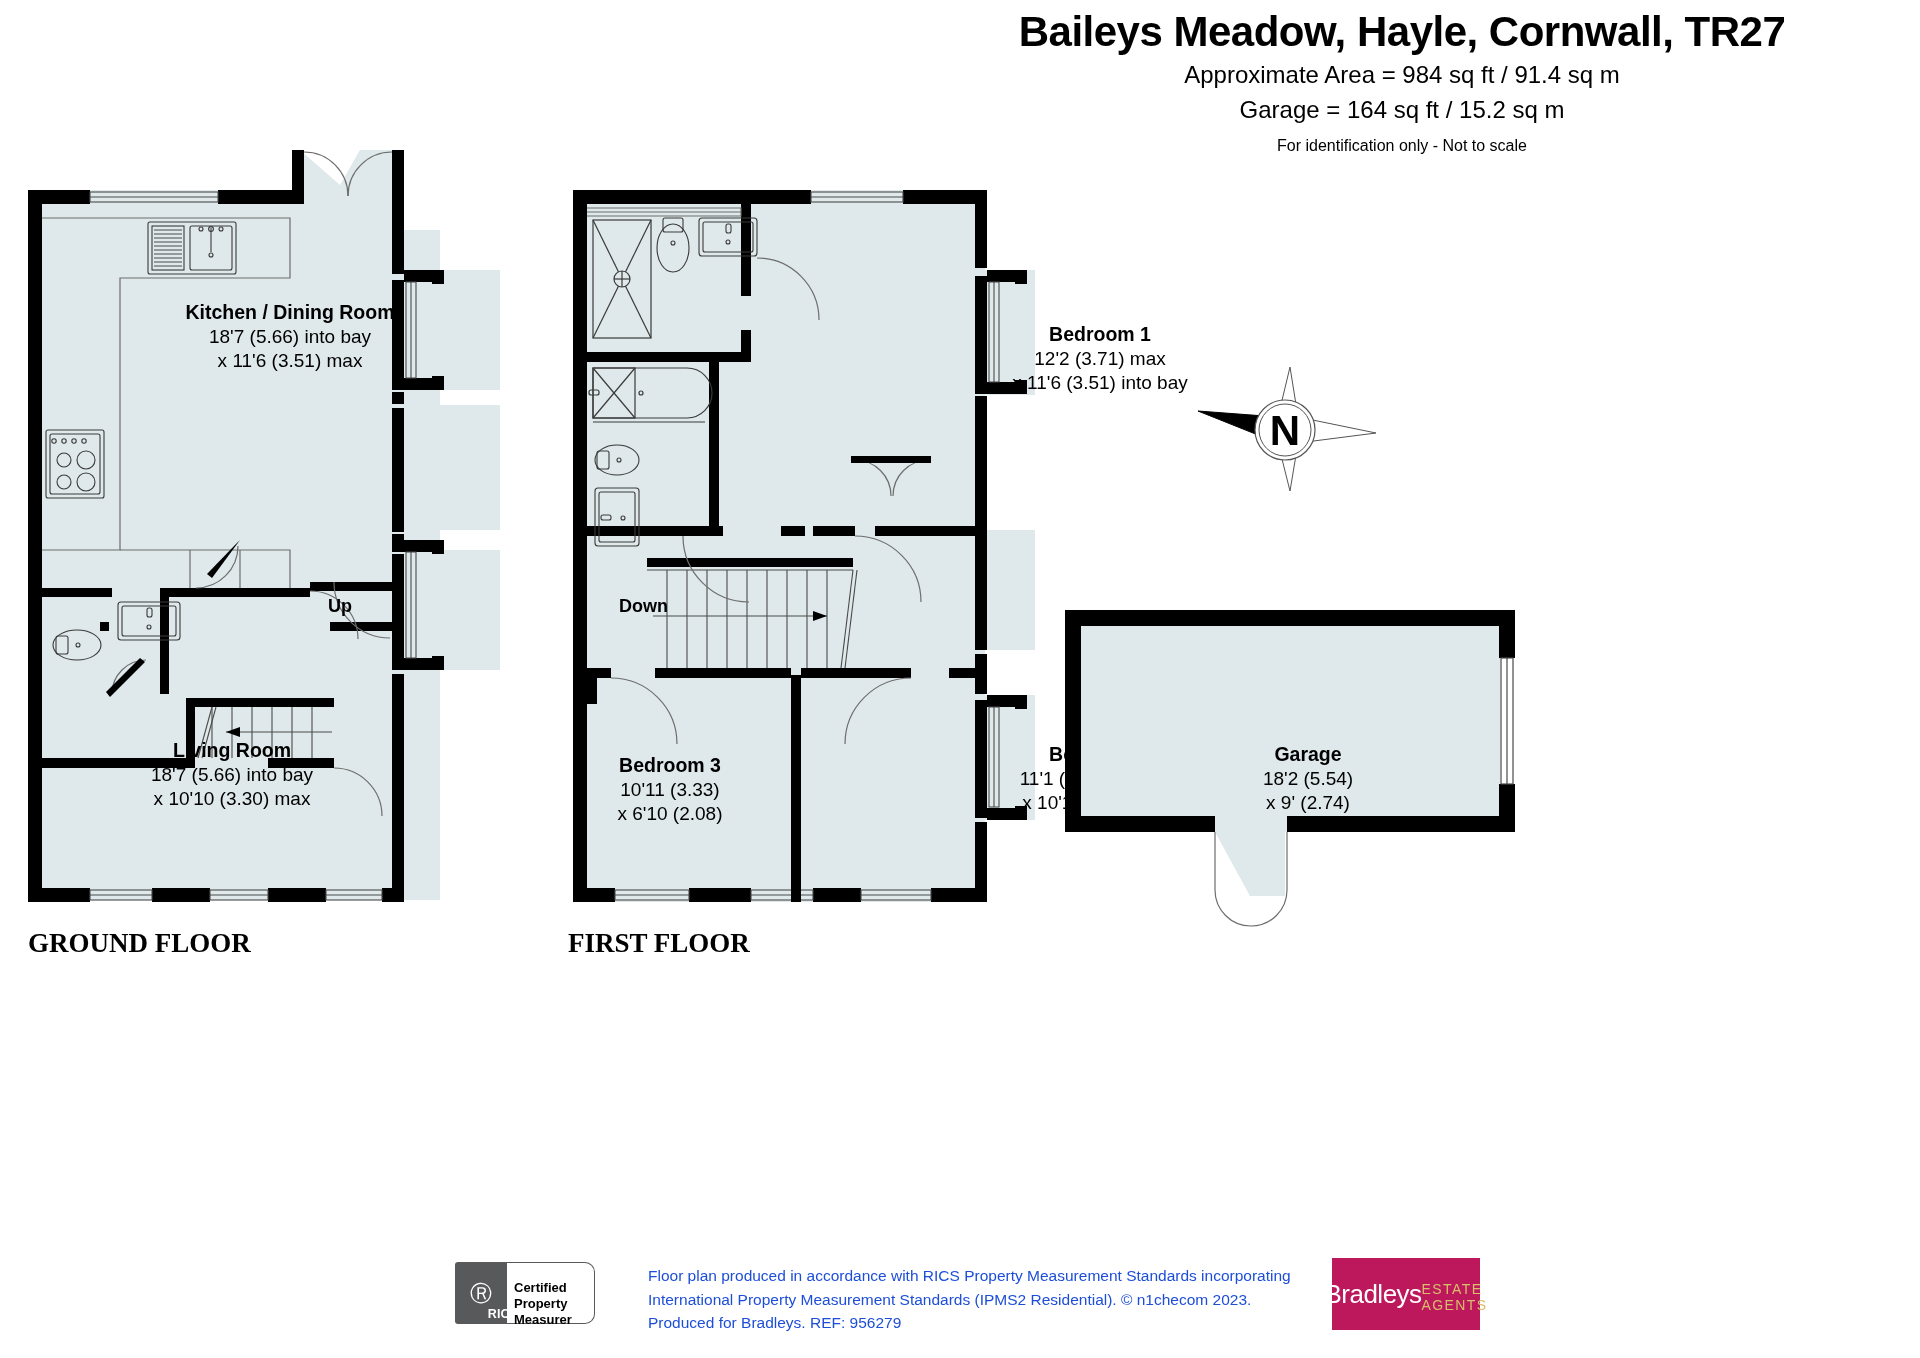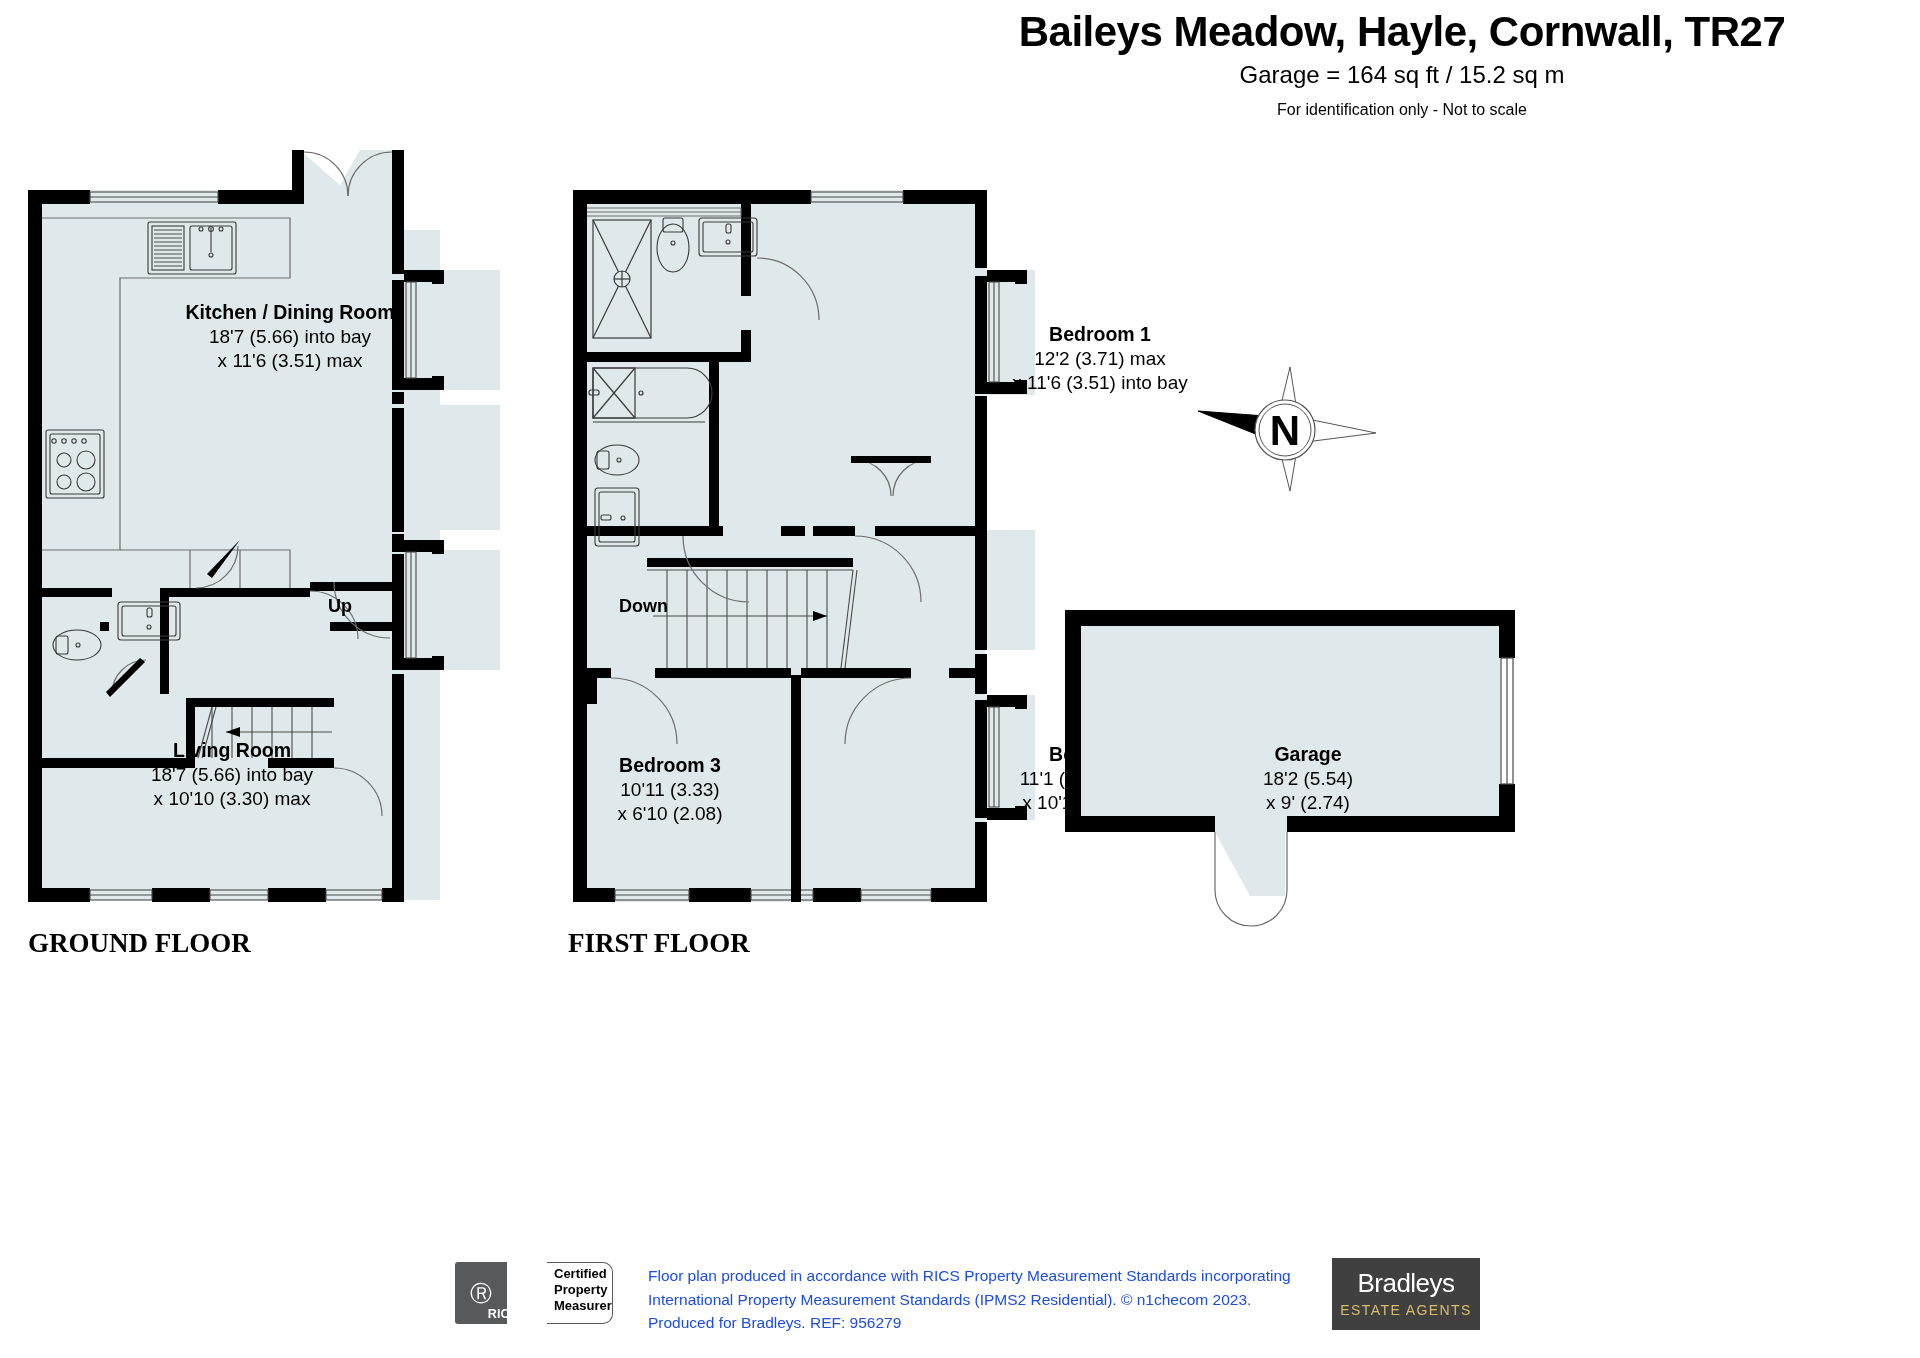--- a/index.html
+++ b/index.html
@@ -121,67 +121,67 @@
     font-size: 12.5px;
     font-weight: bold;
     letter-spacing: 0.2px;
     margin-left: 44px;
   }
   #rics-right {
     flex: 1;
     border: 1.5px solid #58595b;
     border-left: none;
     border-radius: 0 10px 10px 0;
-    padding: 3px 0 0 7px;
+    padding: 17px 0 0 7px;
     box-sizing: border-box;
     font-size: 13px;
     font-weight: bold;
     line-height: 1.22;
     color: #000;
-    margin-left: 40px;
   }
   #disclaimer {
     position: absolute;
     left: 648px;
     top: 6px;
     font-size: 15.5px;
     line-height: 1.52;
     color: #1d4ed8;
     width: 690px;
   }
   #brand {
     position: absolute;
     left: 1332px;
     top: 0px;
     width: 148px;
     height: 72px;
-    background: #404040;
+    background: #be185d;
     color: #ffffff;
     display: flex;
-    flex-direction: column;
+    flex-direction: row;
     align-items: center;
     justify-content: center;
   }
   #brand-name {
     font-size: 26px;
     line-height: 1;
     letter-spacing: -0.5px;
   }
   #brand-sub {
     font-size: 14px;
     letter-spacing: 1.4px;
     color: #d8bd6a;
     margin-top: 6px;
   }
 </style>
 </head>
 <body>
 
 <div id="header">
   <div id="title">Baileys Meadow, Hayle, Cornwall, TR27</div>
+  <div class="area-line">Approximate Area = 984  sq ft / 91.4 sq m</div>
   <div class="area-line">Garage = 164 sq ft / 15.2 sq m</div>
   <div id="notice">For identification only - Not to scale</div>
 </div>
 
 <svg id="ground-plan" class="plan" width="540" height="790" viewBox="0 0 540 790">
 
   <path d="M40,60 L300,60 L300,20 L340,55 L360,20 L400,20 L400,100
            L440,100 L440,140 L500,140 L500,260 L440,260 L440,275
            L500,275 L500,400 L440,400 L440,420 L500,420 L500,540
            L440,540 L440,700 L440,770 L40,770 Z" fill="#dfe8ea" stroke="none"></path>

